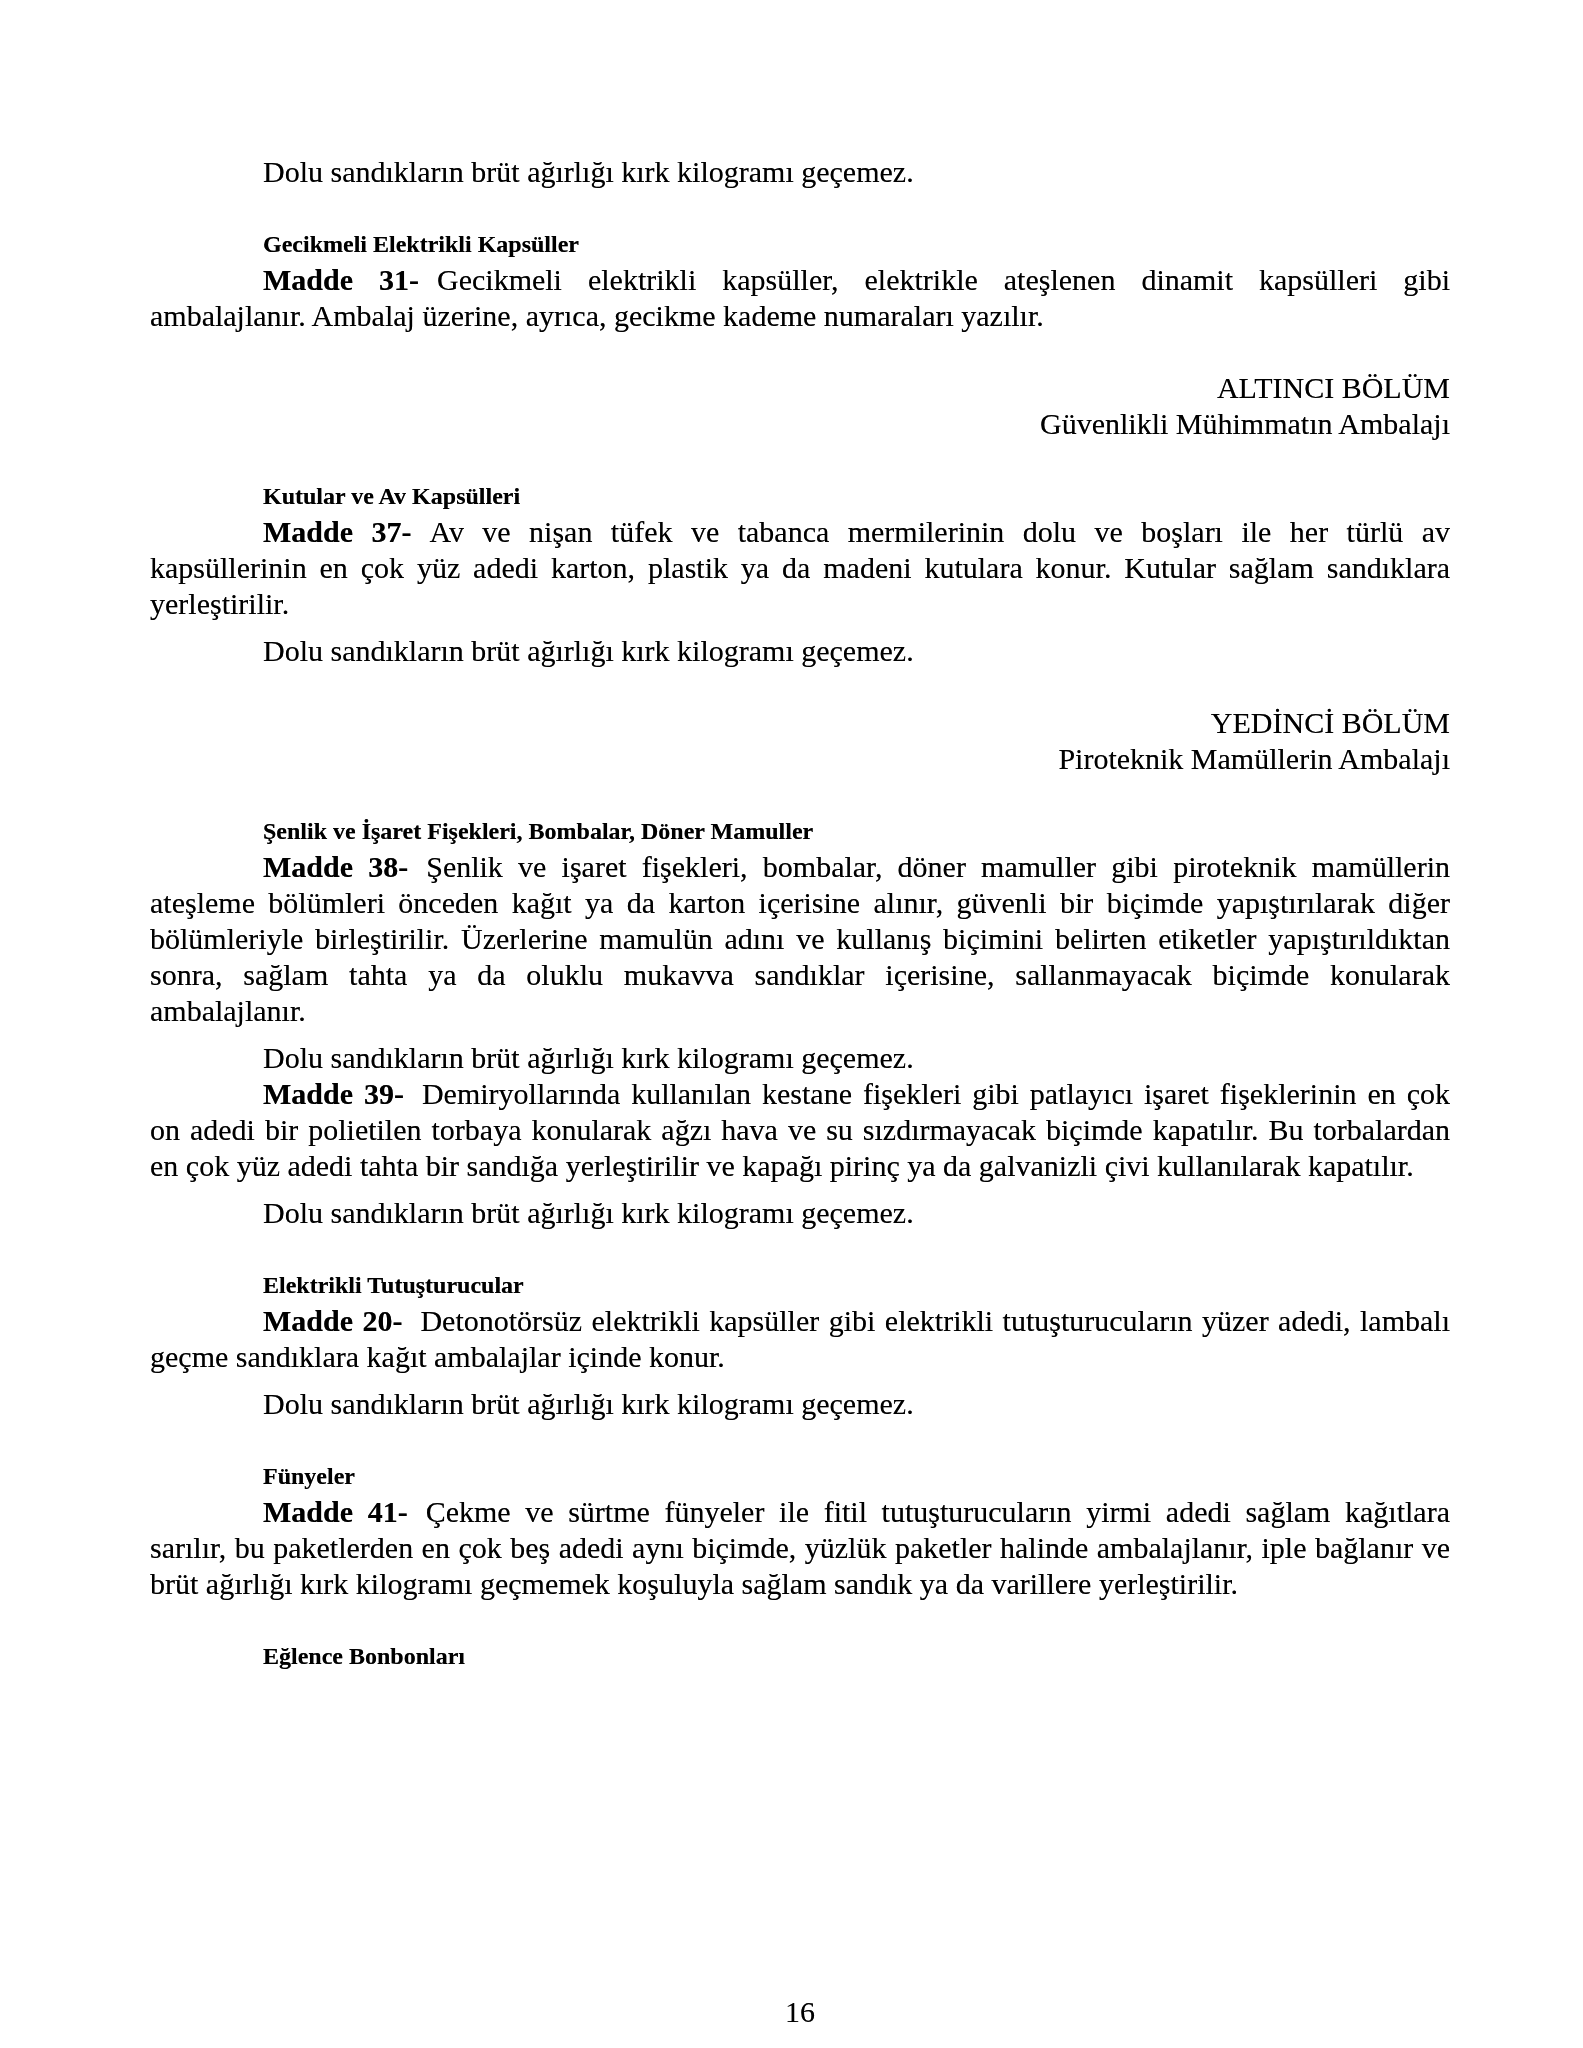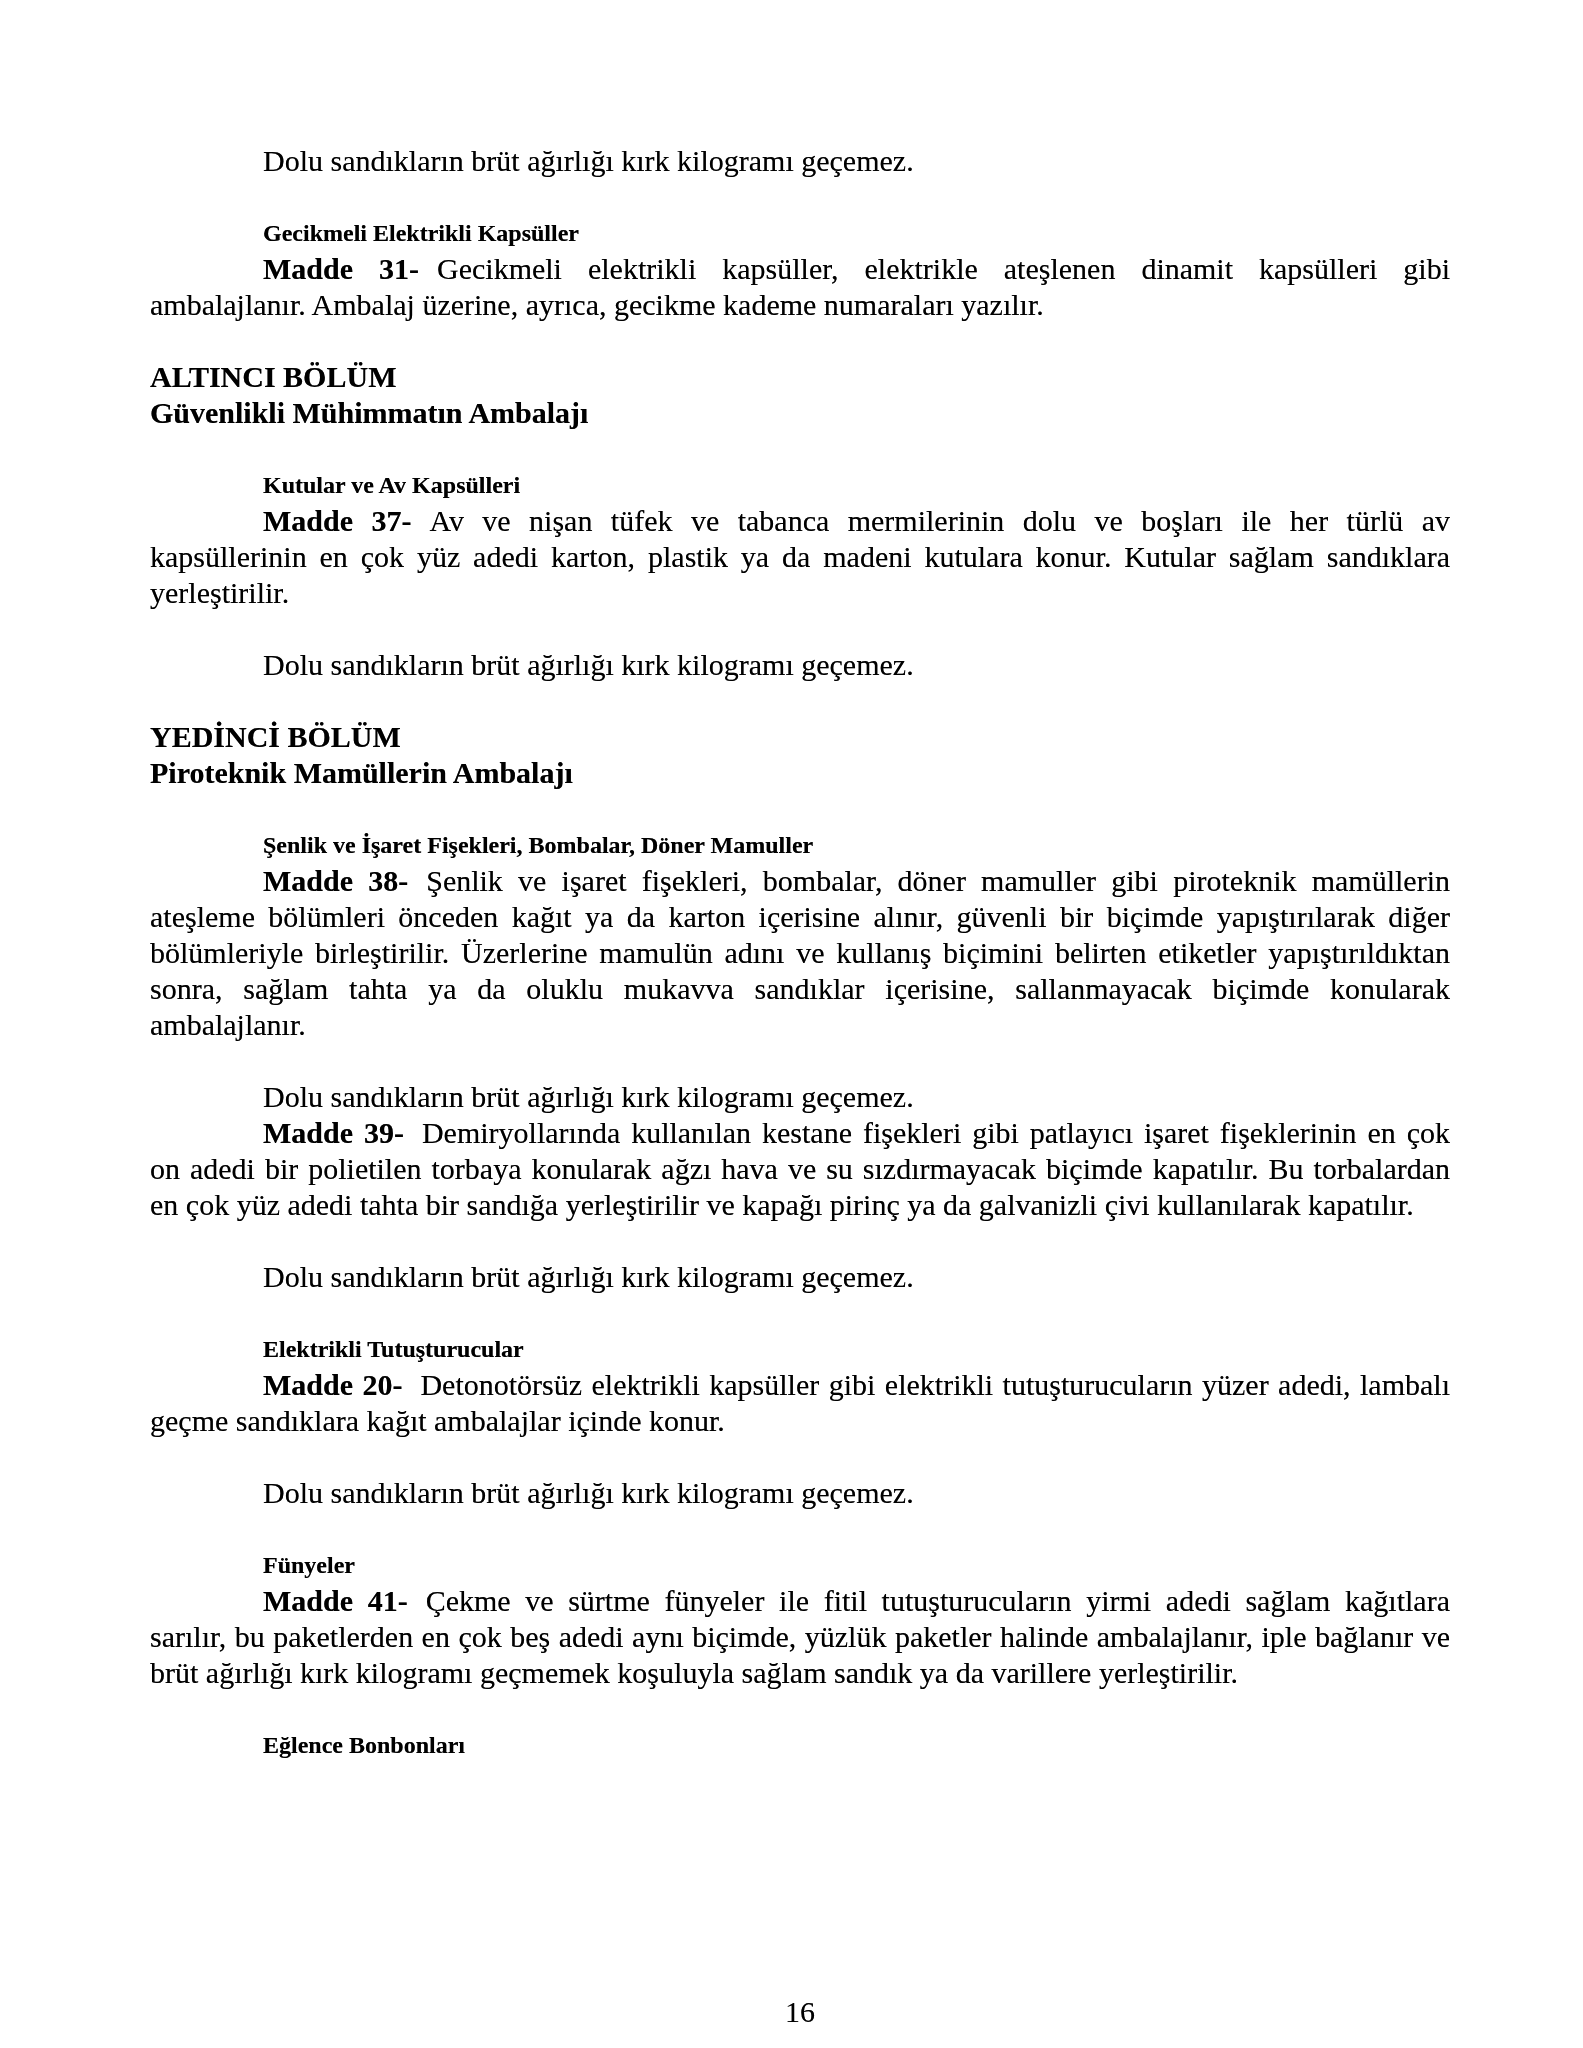--- a/index.html
+++ b/index.html
@@ -24,34 +24,35 @@
   .page > * { margin: 0; }
   .page > * + * { margin-top: 36px; }        
   .page > .tight { margin-top: 0; }          
 
   .para {
     text-align: justify;
     text-indent: 113px;
   }
   .note {
     text-indent: 113px;
+    margin-top: 11px;
   }
   .heading {
     font-weight: bold;
     font-size: 24px;
     line-height: 36px;
     margin-left: 113px;
   }
   .madde-label {
     font-weight: bold;
     margin-right: 18px;
   }
   .section-title {
-    text-align: left;
-    font-weight: bold;
+    text-align: right;
+    font-weight: normal;
   }
   .section-title .line { margin: 0; }
   .page-number {
     position: absolute;
     top: 1958px;
     left: 150px;
     right: 133px;
     text-align: center;
     text-indent: 0;
   }

